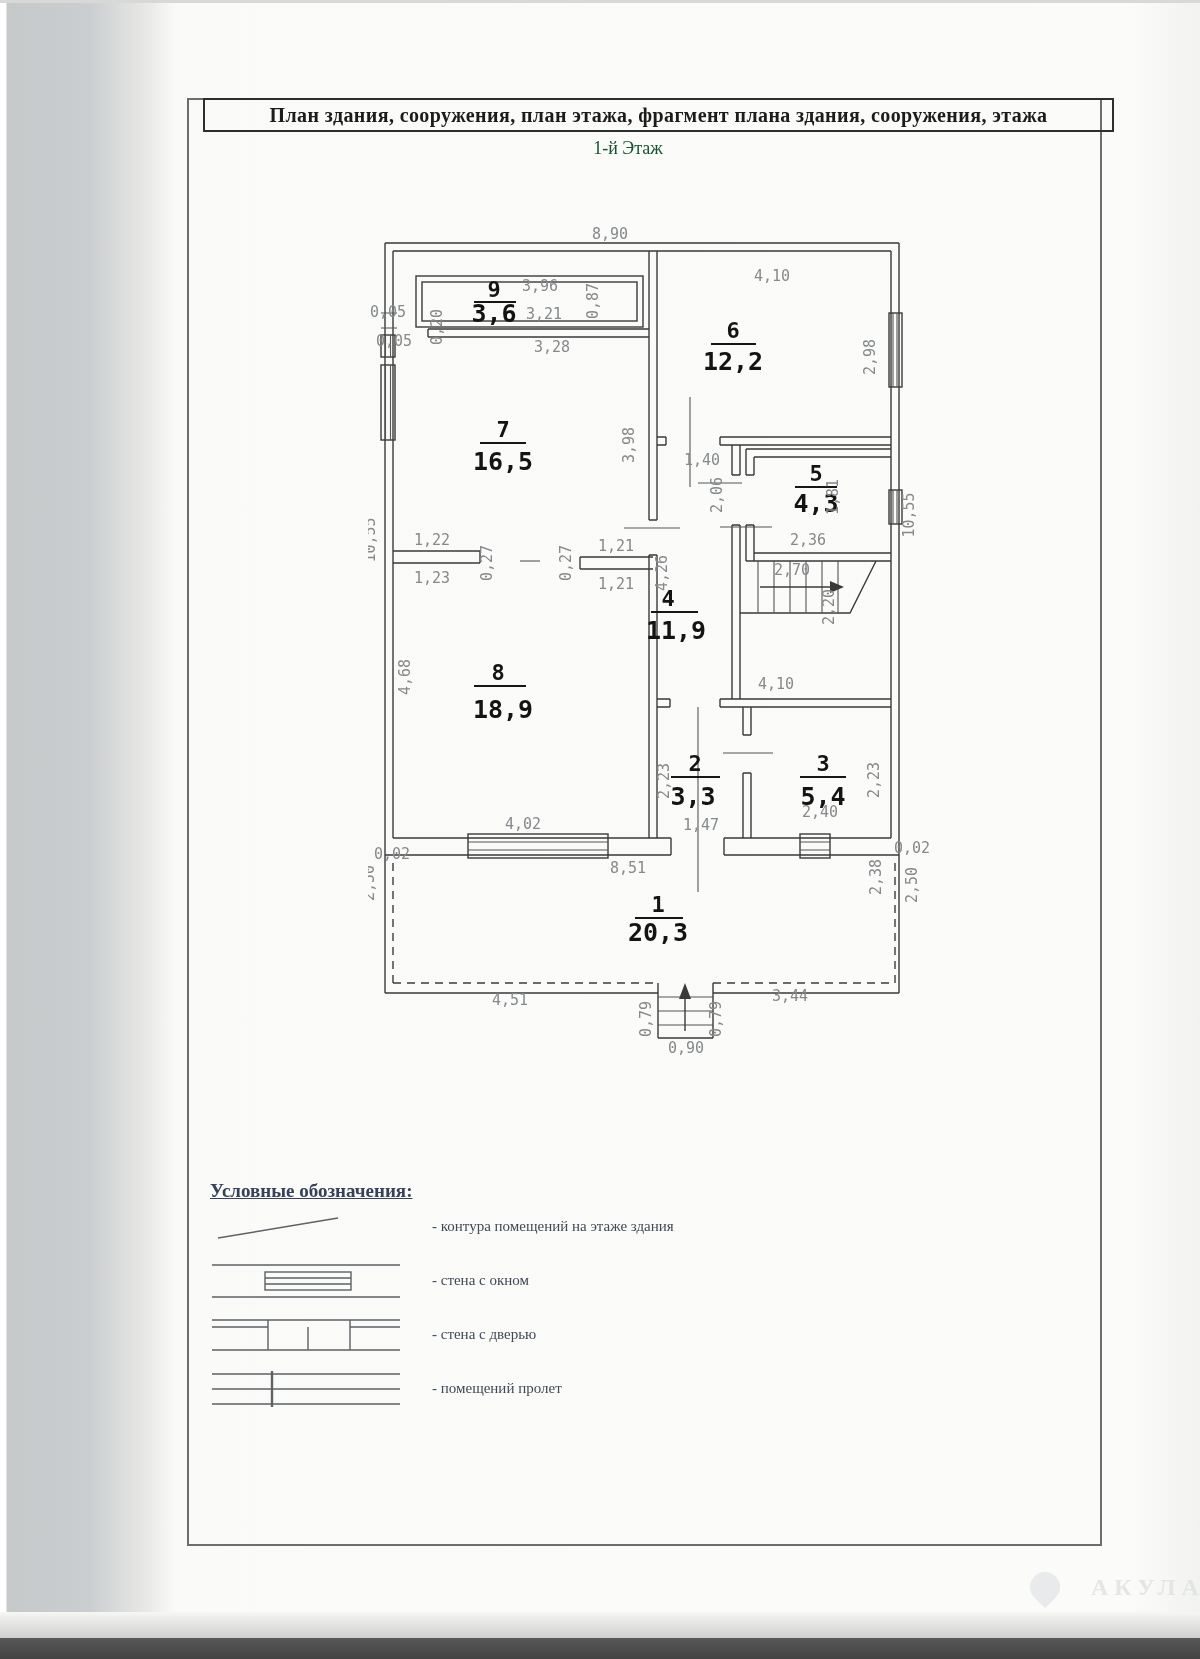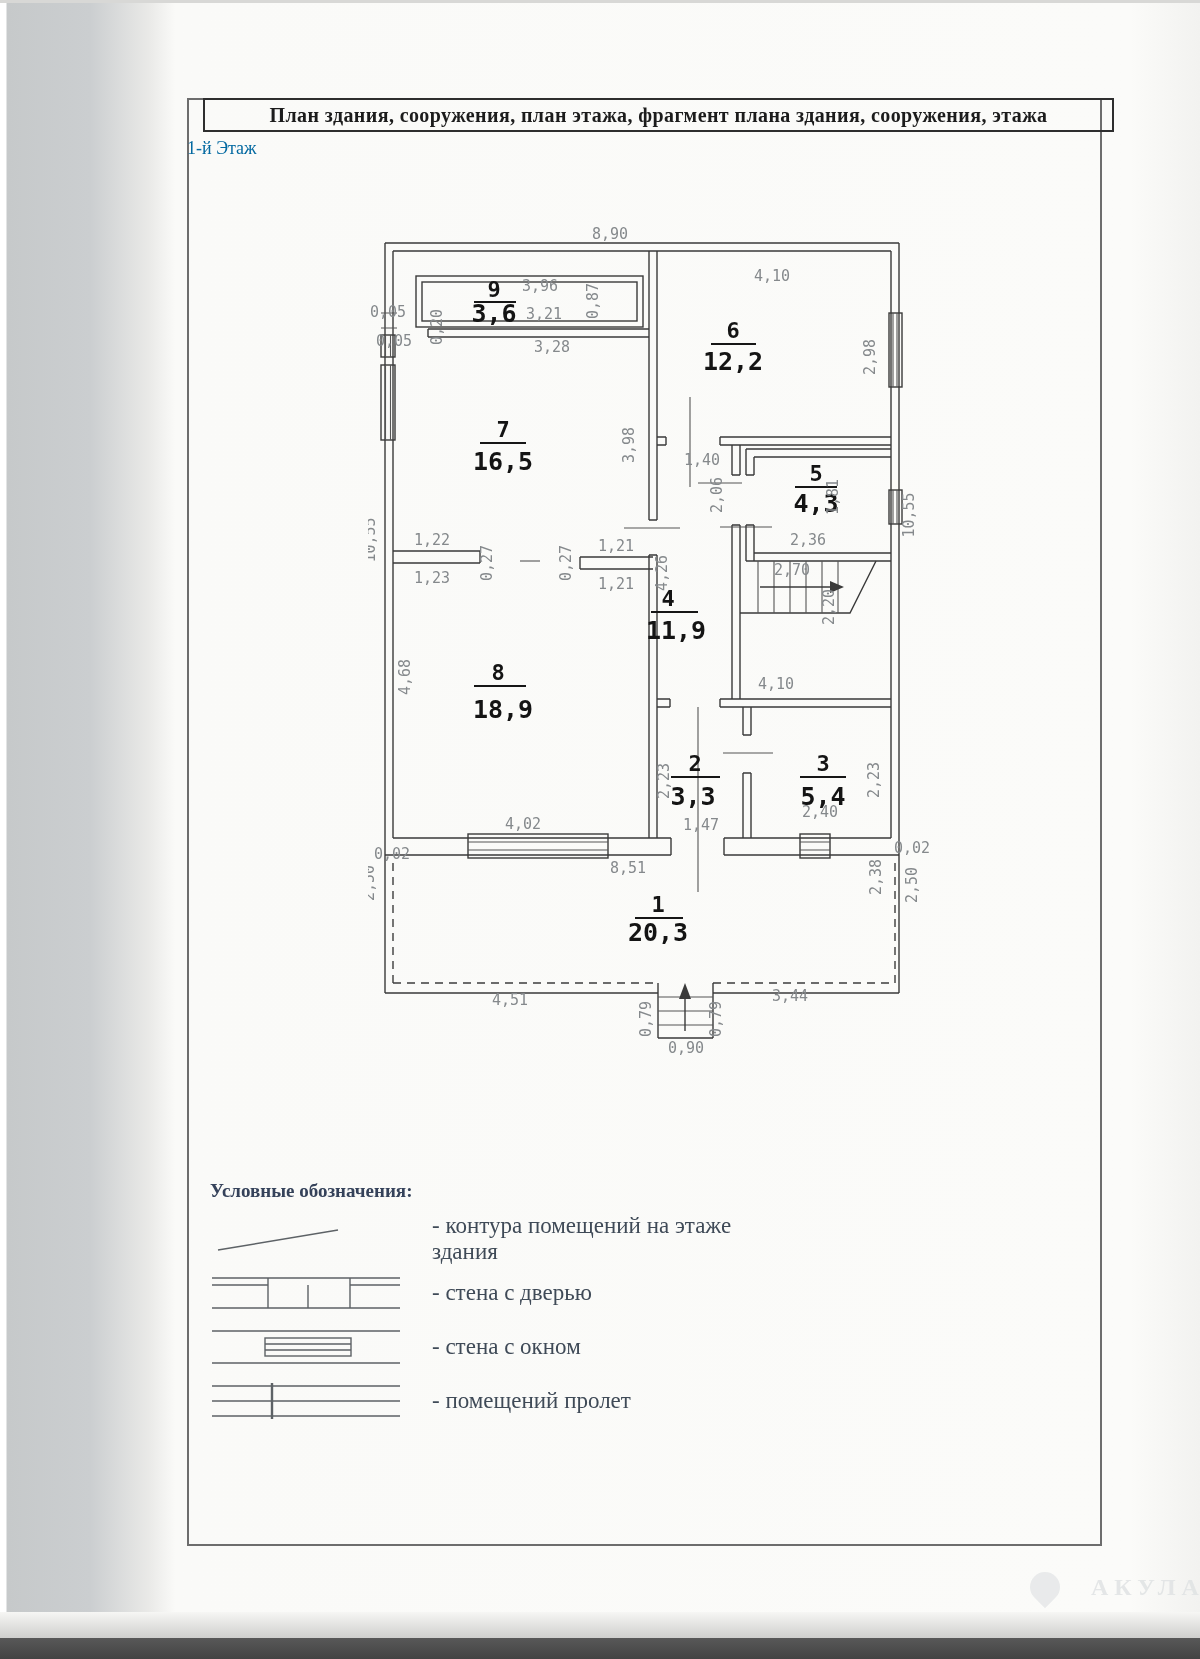--- a/index.html
+++ b/index.html
@@ -18,41 +18,41 @@
   }
   .title-cell{
     position:absolute;left:187px;top:98px;width:911px;height:34px;
     border:2px solid #2e2e2e;box-sizing:border-box;
     display:flex;align-items:center;justify-content:center;
     font-weight:bold;font-size:20px;letter-spacing:.4px;color:#1c1c1c;
     white-space:nowrap;
     margin-left:16px;
   }
   .subtitle{
-    position:absolute;left:187px;top:138px;width:870px;text-align:left;
-    font-size:18px;color:#0369a1;
+    position:absolute;left:193px;top:138px;width:870px;text-align:center;
+    font-size:18px;color:#14532d;
   }
   .plan-svg{position:absolute;left:368px;top:225px;}
 
   
   .w{stroke:#3a3a3a;stroke-width:1.4;fill:none;}
   .thin{stroke:#555;stroke-width:1.1;fill:none;}
   .dash{stroke:#3c3c3c;stroke-width:1.4;fill:none;stroke-dasharray:8 6;}
   text.dim{font-family:"DejaVu Sans Mono",monospace;font-size:15px;fill:#85898c;text-anchor:middle;}
   text.rm{font-family:"DejaVu Sans Mono",monospace;font-size:22px;font-weight:bold;fill:#141414;text-anchor:middle;}
   text.ar{font-family:"DejaVu Sans Mono",monospace;font-size:25px;font-weight:bold;fill:#141414;text-anchor:middle;}
   .ul{stroke:#161616;stroke-width:2.2;}
   .ah{fill:#3a3a3a;stroke:none;}
 
   
   .legend{position:absolute;left:210px;top:1180px;width:560px;color:#3c4656;}
-  .legend-title{font-weight:bold;font-size:19px;color:#35425a;margin-bottom:16px;}
+  .legend-title{font-weight:bold;font-size:19px;color:#35425a;margin-bottom:4px;text-decoration:underline;}
   .legend-row{display:flex;align-items:center;margin-bottom:13px;height:41px;}
   .legend-sym{width:196px;flex:0 0 196px;}
-  .legend-label{font-size:23px;padding-left:26px;color:#3f4a57;}
+  .legend-label{font-size:15px;padding-left:26px;color:#3f4a57;}
   .lg{stroke:#5d6266;stroke-width:1.4;fill:none;}
 
   
   .watermark{position:absolute;left:1030px;top:1572px;display:flex;align-items:center;opacity:.85;}
   .wm-drop{width:30px;height:30px;background:#e6e8e9;border-radius:50% 50% 50% 0;transform:rotate(-45deg);margin-right:14px;}
   .wm-text{font-family:Liberation Serif, serif;font-weight:bold;font-size:24px;letter-spacing:6px;color:#e0e3e4;margin-left:17px;}
 
   .band-light{position:absolute;left:0;top:1612px;width:100%;height:26px;background:linear-gradient(#f6f6f4,#cfcfcd);}
   .band-dark{position:absolute;left:0;top:1638px;width:100%;height:21px;background:linear-gradient(#585858,#434343);}
 </style>
@@ -249,33 +249,33 @@
   <div class="legend-row">
     <svg class="legend-sym" width="196" height="41" viewBox="0 0 196 41">
       <line class="lg" x1="8" y1="32" x2="128" y2="12"></line>
     </svg>
     <span class="legend-label">- контура помещений на этаже здания</span>
   </div>
 
 
   <div class="legend-row">
     <svg class="legend-sym" width="196" height="41" viewBox="0 0 196 41">
-      <path class="lg" d="M2,6 H190 M2,13 H58 M140,13 H190 M2,36 H190"></path>
-      <path class="lg" d="M58,6 V36 M98,13 V36 M140,6 V36"></path>
-    </svg>
-    <span class="legend-label">- стена с дверью</span>
-  </div>
-
-  <div class="legend-row">
-    <svg class="legend-sym" width="196" height="41" viewBox="0 0 196 41">
       <path class="lg" d="M2,5 H190 M2,37 H190"></path>
       <rect class="lg" x="55" y="12" width="86" height="18"></rect>
       <path class="lg" d="M55,18 H141 M55,24 H141"></path>
     </svg>
     <span class="legend-label">- стена с окном</span>
+  </div>
+
+  <div class="legend-row">
+    <svg class="legend-sym" width="196" height="41" viewBox="0 0 196 41">
+      <path class="lg" d="M2,6 H190 M2,13 H58 M140,13 H190 M2,36 H190"></path>
+      <path class="lg" d="M58,6 V36 M98,13 V36 M140,6 V36"></path>
+    </svg>
+    <span class="legend-label">- стена с дверью</span>
   </div>
 
   <div class="legend-row">
     <svg class="legend-sym" width="196" height="41" viewBox="0 0 196 41">
       <path class="lg" d="M2,6 H190 M2,21 H190 M2,36 H190"></path>
       <path class="lg" style="stroke-width:2.4" d="M62,3 V39"></path>
     </svg>
     <span class="legend-label">- помещений пролет</span>
   </div>
 </div>

